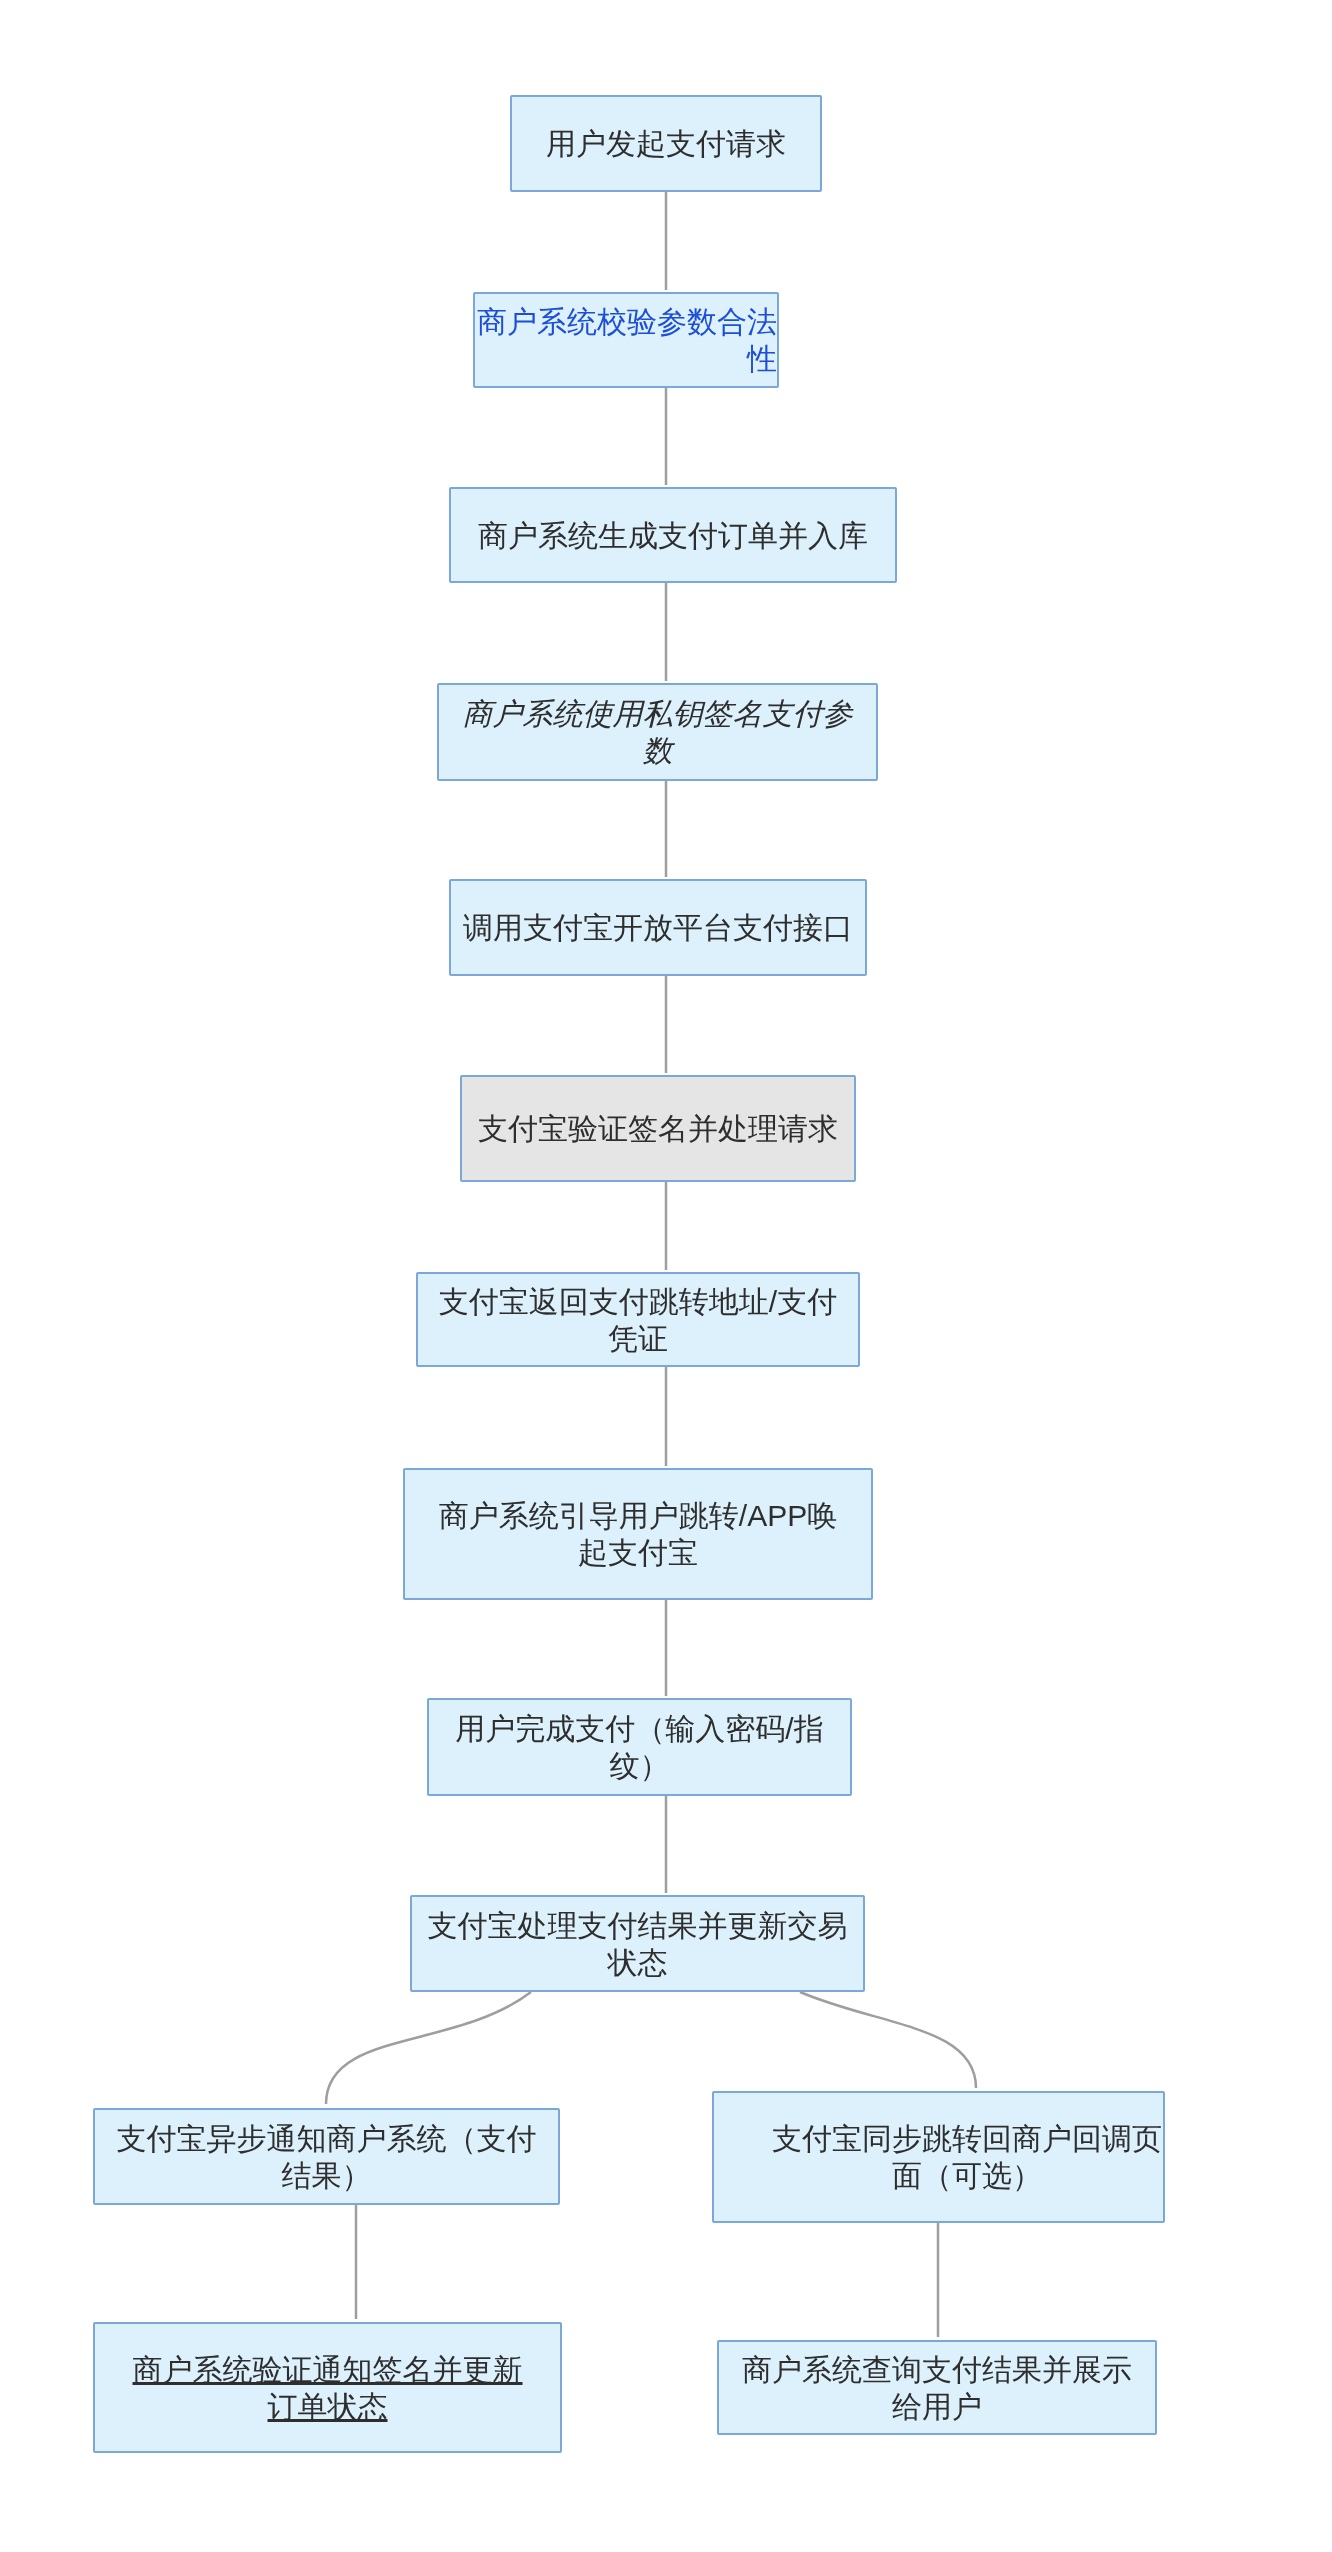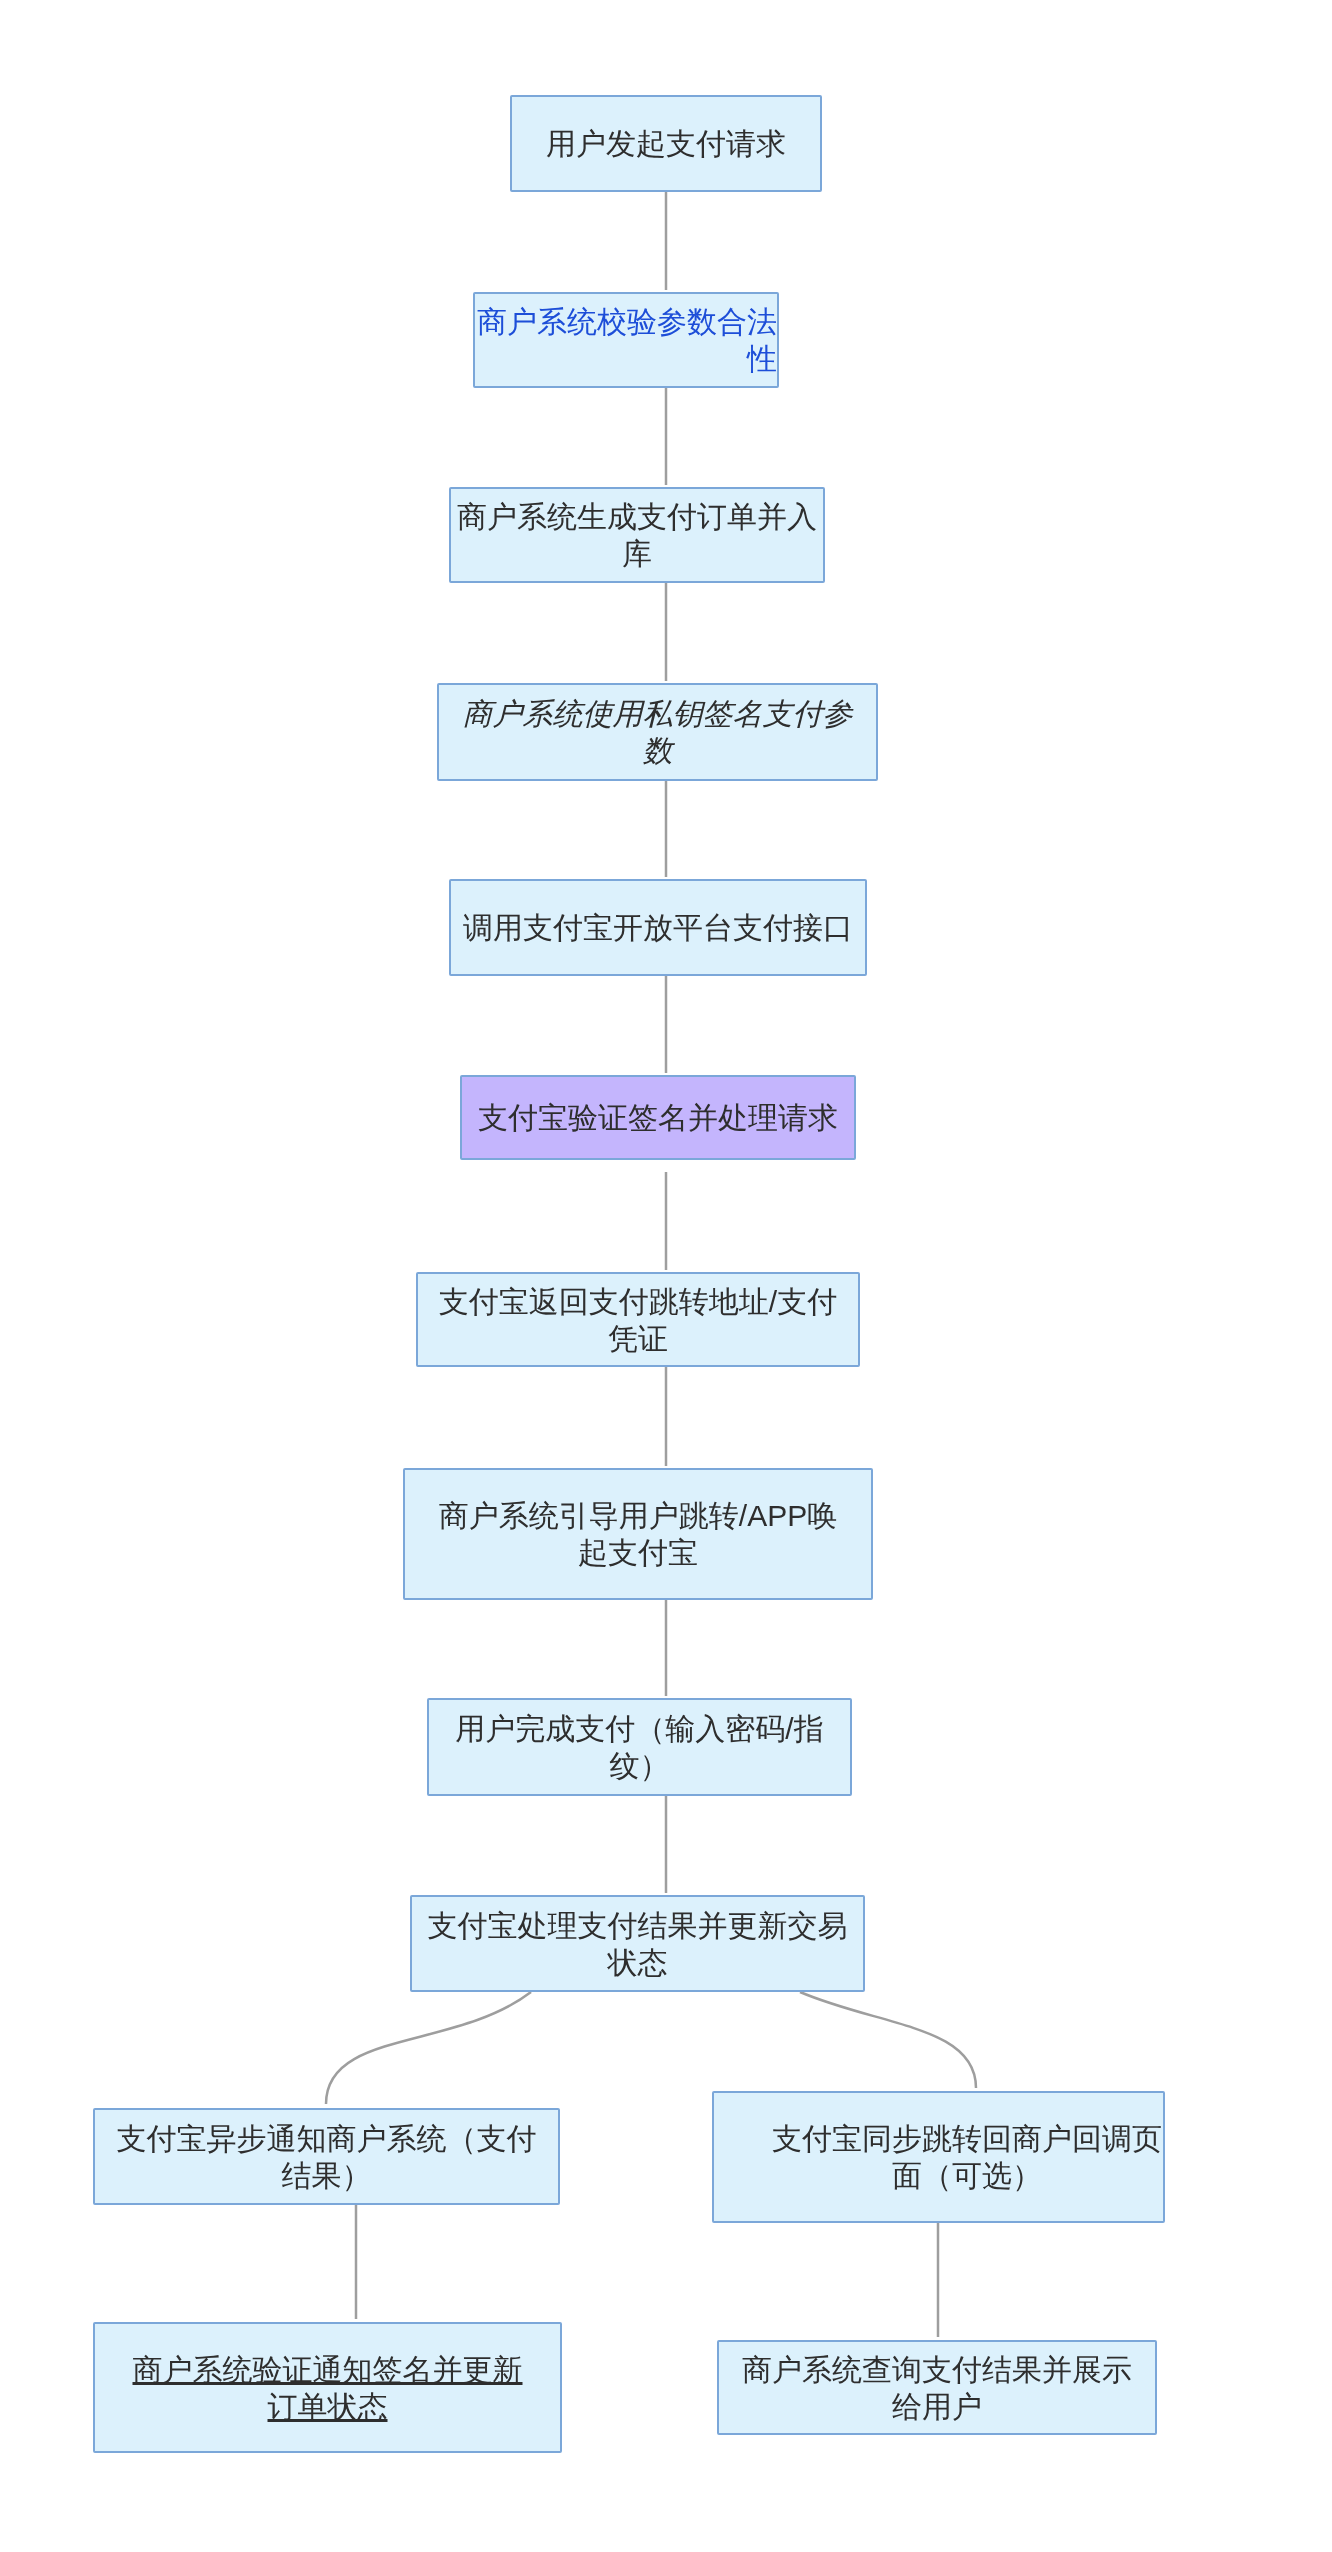--- a/index.html
+++ b/index.html
@@ -65,30 +65,30 @@
         <path d="M 938 2223 L 938 2337" fill="none" stroke="#9e9e9e" stroke-width="2.5" marker-end="url(#arrowhead)"></path>
       </g>
   </svg>
   <div id="node-layer">
       <div class="flow-node" style="left: 510px; top: 95px; width: 312px; height: 97px; background: rgb(220, 241, 252); border-color: rgb(123, 167, 217); color: rgb(46, 46, 46);">
         <span class="node-label" style="max-width: 290px;">用户发起支付请求</span>
       </div>
       <div class="flow-node" style="left: 473px; top: 292px; width: 306px; height: 96px; background: rgb(220, 241, 252); border-color: rgb(123, 167, 217); color: #1d4ed8; text-align: right;">
         <span class="node-label" style="max-width: 360px;">商户系统校验参数合法性</span>
       </div>
-      <div class="flow-node" style="left: 449px; top: 487px; width: 376px; height: 96px; background: rgb(220, 241, 252); border-color: rgb(123, 167, 217); color: rgb(46, 46, 46);">
+      <div class="flow-node" style="left: 449px; top: 487px; width: 448px; height: 96px; background: rgb(220, 241, 252); border-color: rgb(123, 167, 217); color: rgb(46, 46, 46);">
         <span class="node-label" style="max-width: 392px;">商户系统生成支付订单并入库</span>
       </div>
       <div class="flow-node" style="left: 437px; top: 683px; width: 441px; height: 98px; background: rgb(220, 241, 252); border-color: rgb(123, 167, 217); color: rgb(46, 46, 46); font-style: italic;">
         <span class="node-label" style="max-width: 414px;">商户系统使用私钥签名支付参数</span>
       </div>
       <div class="flow-node" style="left: 449px; top: 879px; width: 418px; height: 97px; background: rgb(220, 241, 252); border-color: rgb(123, 167, 217); color: rgb(46, 46, 46);">
         <span class="node-label" style="max-width: 392px;">调用支付宝开放平台支付接口</span>
       </div>
-      <div class="flow-node" style="left: 460px; top: 1075px; width: 396px; height: 85px; background: #c4b5fd; border-color: rgb(123, 167, 217); color: rgb(46, 46, 46);">
+      <div class="flow-node" style="left: 460px; top: 1075px; width: 396px; height: 107px; background: #e5e5e5; border-color: rgb(123, 167, 217); color: rgb(46, 46, 46);">
         <span class="node-label" style="max-width: 370px;">支付宝验证签名并处理请求</span>
       </div>
       <div class="flow-node" style="left: 416px; top: 1272px; width: 444px; height: 95px; background: rgb(220, 241, 252); border-color: rgb(123, 167, 217); color: rgb(46, 46, 46);">
         <span class="node-label" style="max-width: 418px;">支付宝返回支付跳转地址/支付凭证</span>
       </div>
       <div class="flow-node" style="left: 403px; top: 1468px; width: 470px; height: 132px; background: rgb(220, 241, 252); border-color: rgb(123, 167, 217); color: rgb(46, 46, 46);">
         <span class="node-label" style="max-width: 412px;">商户系统引导用户跳转/APP唤起支付宝</span>
       </div>
       <div class="flow-node" style="left: 427px; top: 1698px; width: 425px; height: 98px; background: rgb(220, 241, 252); border-color: rgb(123, 167, 217); color: rgb(46, 46, 46);">
         <span class="node-label" style="max-width: 400px;">用户完成支付（输入密码/指纹）</span>

